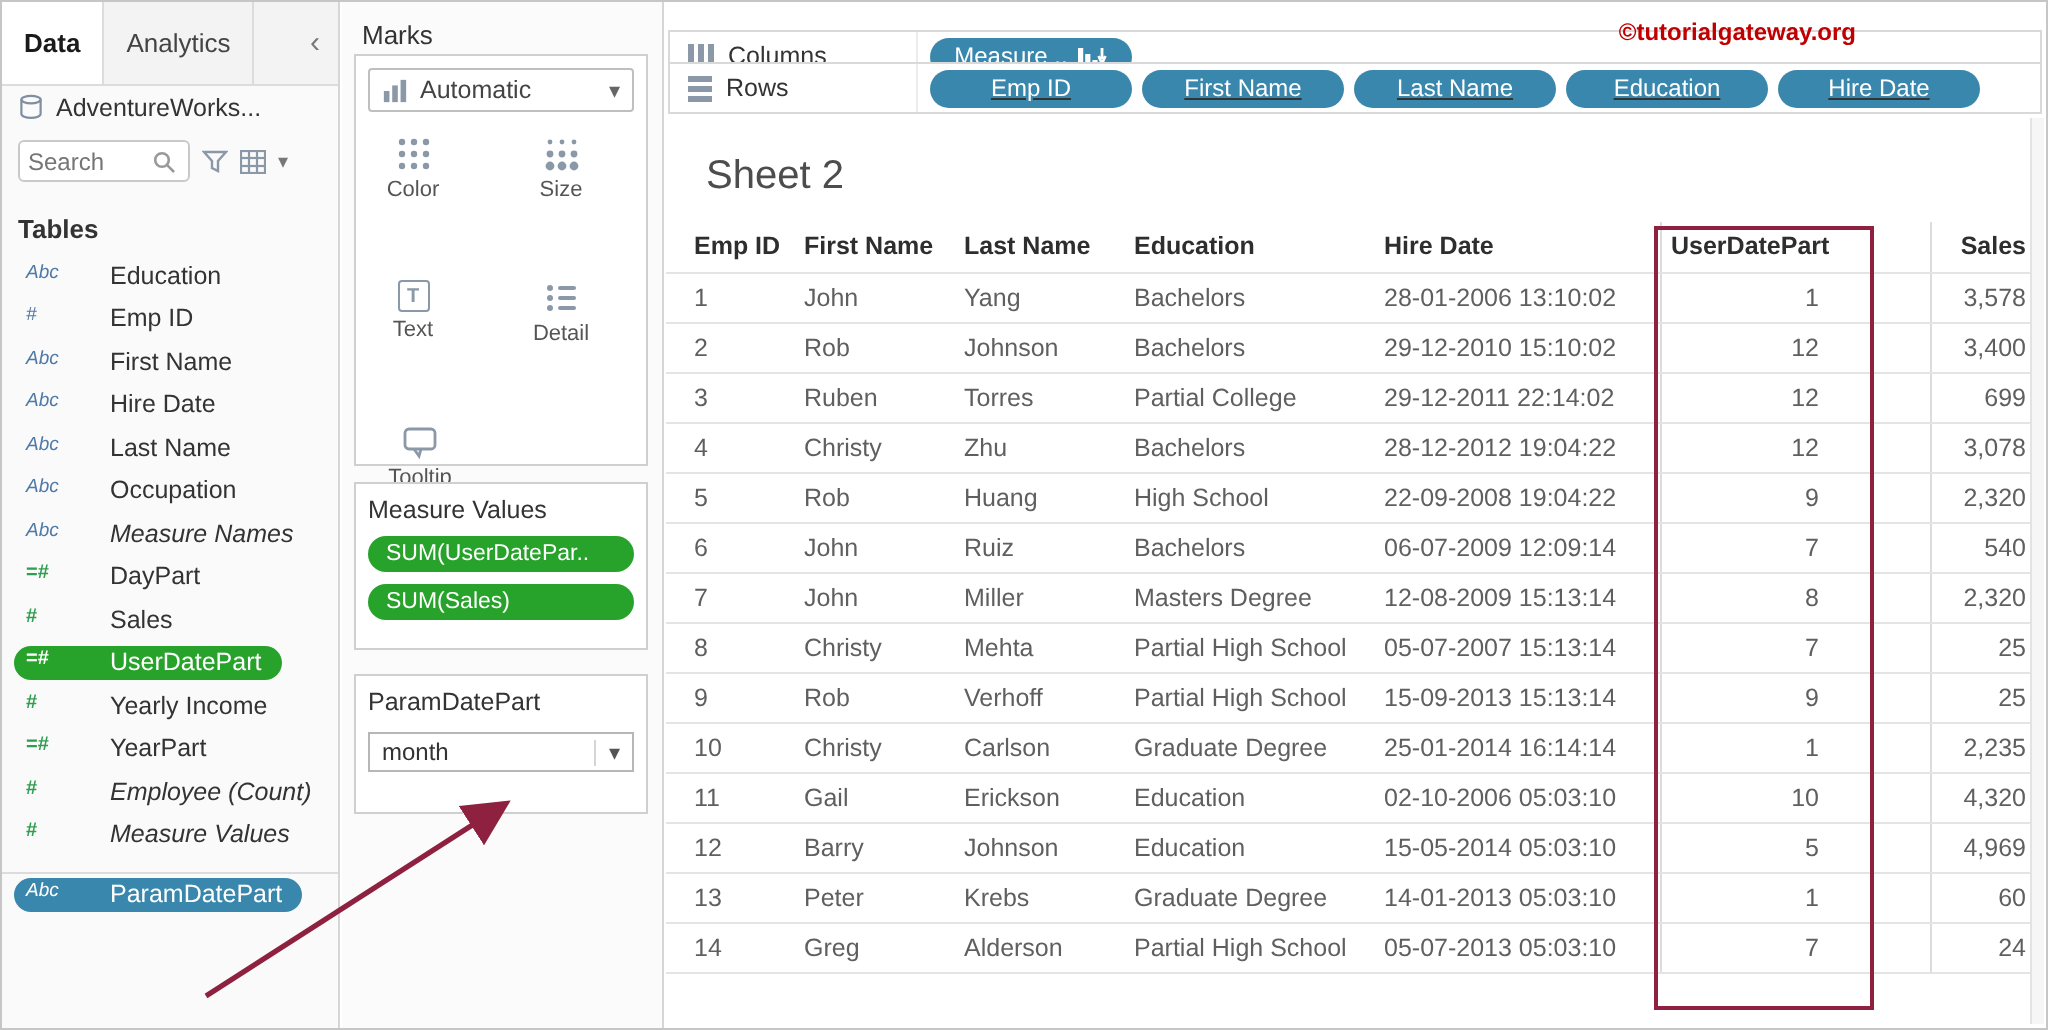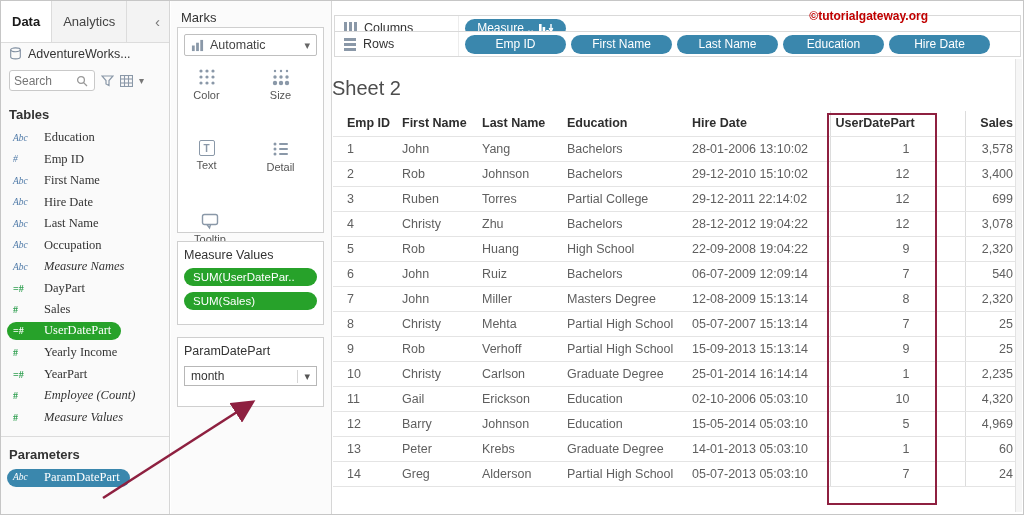--- a/index.html
+++ b/index.html
@@ -13,21 +13,21 @@
   .tab{display:flex;align-items:center;padding:0 11px;font-size:13px;color:#444;border-right:1px solid #dcdcdc;}
   .tab.active{background:#fff;font-weight:bold;color:#1a1a1a;}
   .collapse{margin-left:auto;display:flex;align-items:center;padding:0 9px;color:#777;font-size:15px;}
   .ds-row{display:flex;align-items:center;gap:6px;height:21px;padding:0 8px;color:#333;}
   .ds-row.selected{background:#e3e3e3;}
   .search-row{display:flex;align-items:center;gap:6px;padding:6px 8px;height:33px;}
   .search-box{display:flex;align-items:center;width:86px;height:21px;border:1px solid #c9c9c9;border-radius:3px;background:#fff;padding:0 4px;}
   .search-box input{border:0;outline:0;width:62px;font-size:12px;color:#333;background:transparent;font-family:inherit;}
   .section-h{padding:10px 8px 5px;font-size:13px;font-weight:bold;color:#333;}
   .field{display:flex;align-items:center;height:21.5px;padding:0 6px;}
-  .fwrap{display:inline-flex;align-items:center;gap:9px;padding:1px 6px;border-radius:10px;font-family:Liberation Serif, serif;}
+  .fwrap{display:inline-flex;align-items:flex-start;gap:20px;padding:1px 6px;border-radius:10px;}
   .fwrap.hl-green{background:var(--green);color:#fff;padding:1px 10px 2px 6px;}
   .fwrap.hl-blue{background:var(--blue);color:#fff;padding:1px 10px 2px 6px;}
   .fwrap.hl-green .f-icon,.fwrap.hl-blue .f-icon{color:#fff;}
   .f-icon{flex:0 0 22px;font-size:9.5px;font-style:italic;color:#4e79a7;}
   .f-icon.mea{color:#2e9e4f;font-style:normal;font-weight:bold;font-size:10px;}
   .f-label{font-size:12.5px;white-space:nowrap;}
   .f-label.it{font-style:italic;}
   .params-block{border-top:1px solid #dcdcdc;margin-top:8px;}
 
   
@@ -50,24 +50,24 @@
   .card-title{font-size:12.5px;color:#333;}
   .param-dd{margin-top:8px;display:flex;align-items:center;height:20px;border:1px solid #b7b7b7;background:#fff;padding:0 6px;font-size:12px;color:#333;}
   .param-dd .caret{margin-left:auto;color:#555;font-size:11px;border-left:1px solid #d5d5d5;padding-left:6px;}
 
   
   .main{position:absolute;left:331px;top:0;right:0;bottom:0;background:#fff;}
   .shelf{position:absolute;left:2px;right:2px;height:26px;border:1px solid #d9d9d9;background:#fff;display:flex;align-items:center;}
   #shelf-cols{top:2px;margin-top:12px;}
   #shelf-rows{top:30px;}
   .shelf-label{display:flex;align-items:center;gap:7px;width:124px;padding:0 9px;height:100%;color:#333;border-right:1px solid #ececec;font-size:12.5px;}
-  .shelf-pills{display:flex;align-items:center;gap:5px;padding-left:6px;}
+  .shelf-pills{display:flex;align-items:center;gap:5px;padding-left:6px;text-decoration:underline;}
   .shelf .pill{width:101px;}
   .watermark{position:absolute;top:8px;right:95px;font-size:12px;font-weight:bold;color:var(--wm-red);}
-  .sheet-title{position:absolute;left:0;top:76px;font-size:20px;color:#4d4d4d;}
+  .sheet-title{position:absolute;left:21px;top:76px;font-size:20px;color:#4d4d4d;}
   .tbl-wrap{position:absolute;left:1px;top:110px;}
   table{border-collapse:collapse;table-layout:fixed;width:685px;font-size:12.5px;color:#5f5f5f;}
   th,td{height:25px;border-bottom:1px solid #e4e4e4;white-space:nowrap;overflow:hidden;text-align:left;font-weight:normal;}
   th{font-weight:bold;color:#2e2e2e;}
   .c1{width:69px;padding-left:14px;}
   .c2{width:80px;}
   .c3{width:85px;}
   .c4{width:125px;}
   .c5{width:138px;}
   .c6{width:135px;border-left:1px solid #dcdcdc;}
@@ -201,21 +201,20 @@
         </div>
         <div class="field">
           <span class="fwrap">
             <span class="f-icon mea">#</span>
             <span class="f-label it">Measure Values</span>
           </span>
         </div>
       </div>
 
     <div class="params-block">
-      <div class="section-h">Parameters</div>
       <div id="param-list">
           <div class="field">
             <span class="fwrap hl-blue">
               <span class="f-icon">Abc</span>
               <span class="f-label">ParamDatePart</span>
             </span>
           </div>
         </div>
     </div>
   </aside>

